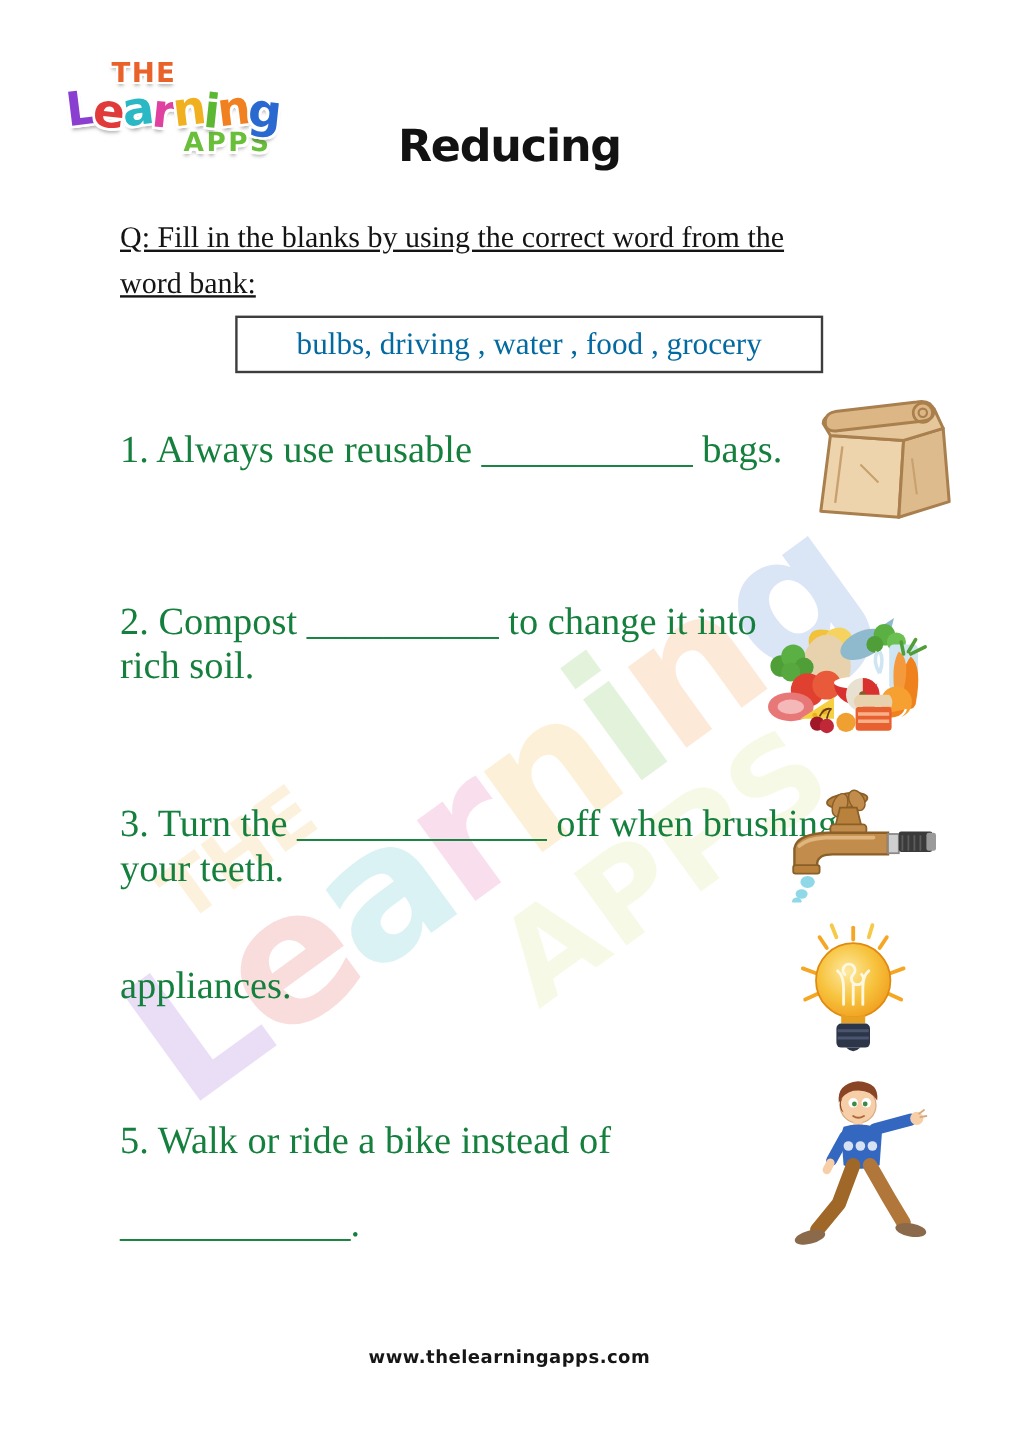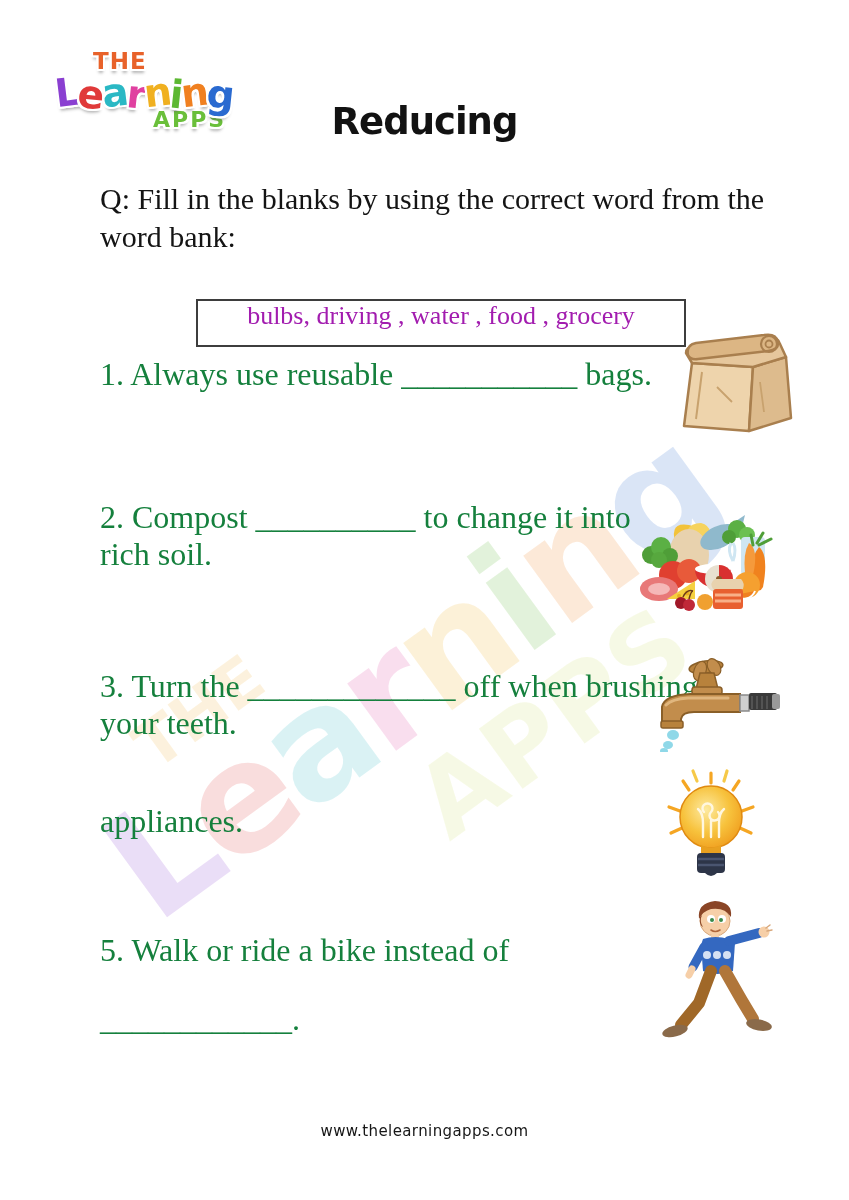--- a/index.html
+++ b/index.html
@@ -30,35 +30,35 @@
   #logo-learning span:nth-child(odd){ transform:rotate(-7deg); }
   #logo-learning span:nth-child(even){ transform:rotate(6deg) translateY(2px); }
   #logo-apps { font-size:22px; letter-spacing:2px; color:#6abf3a; margin-left:98px; margin-top:-9px; }
 
   
   #title {
     position:absolute; left:0; right:0; top:100px; text-align:center;
     font-family:"DejaVu Sans", sans-serif; font-weight:800; font-size:37px;
     letter-spacing:-1px; color:#121212;
   }
-  #instruction { position:absolute; left:100px; top:180px; width:680px; font-size:30px; color:#141414; line-height:38px; }
+  #instruction { position:absolute; left:100px; top:180px; width:680px; font-size:25px; color:#141414; line-height:38px;text-decoration:underline; }
   #word-bank {
     position:absolute; left:196px; top:263px; width:486px; height:44px;
     border:2px solid #3d3d3d; background:rgba(255,255,255,.65);
-    display:flex; justify-content:center;
-    font-size:26px; color:#a21caf;margin-top:36px;
+    display:flex; align-items:center; justify-content:center;
+    font-size:26px; color:#0369a1;
   }
   .q { position:absolute; left:100px; width:600px; font-size:32px; color:#15803d; line-height:37px; }
   .q .l2-gap { margin-top:32px; }
   .img-box { position:absolute; }
 
   
   #footer {
     position:absolute; left:0; right:0; top:1122px; text-align:center;
-    font-family:"DejaVu Sans", sans-serif; font-weight:400; font-size:15px;
+    font-family:"DejaVu Sans", sans-serif; font-weight:700; font-size:15px;
     letter-spacing:.4px; color:#161616;
   }
 </style>
 </head>
 <body>
 
 <div id="page">
 
   <div id="watermark" aria-hidden="true">
     <div id="wm-inner">

